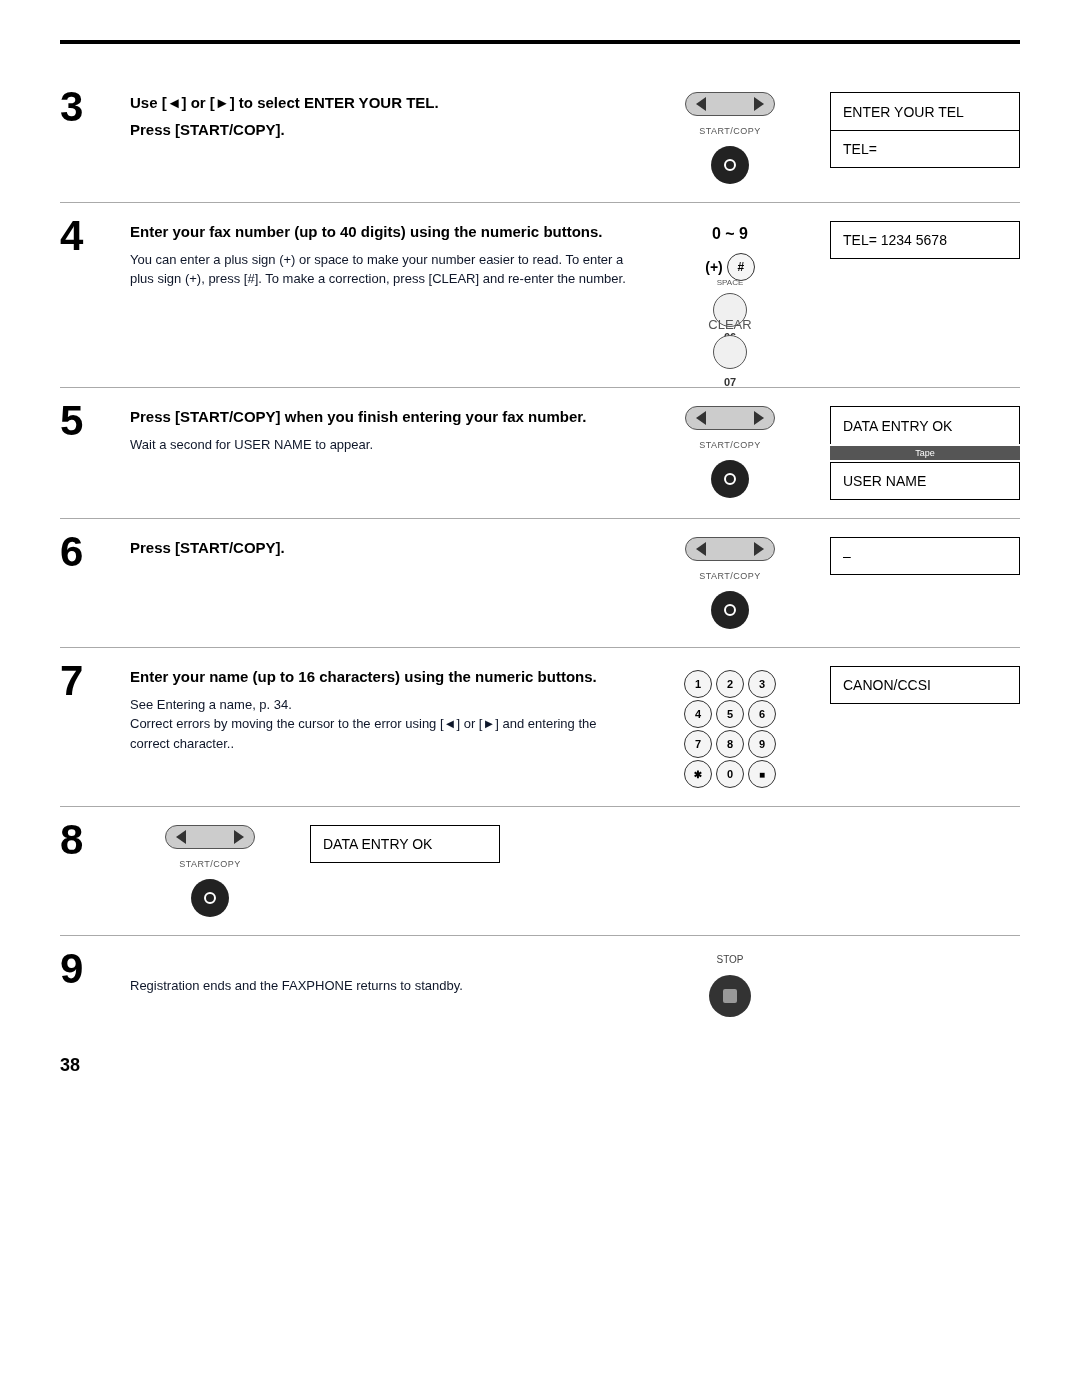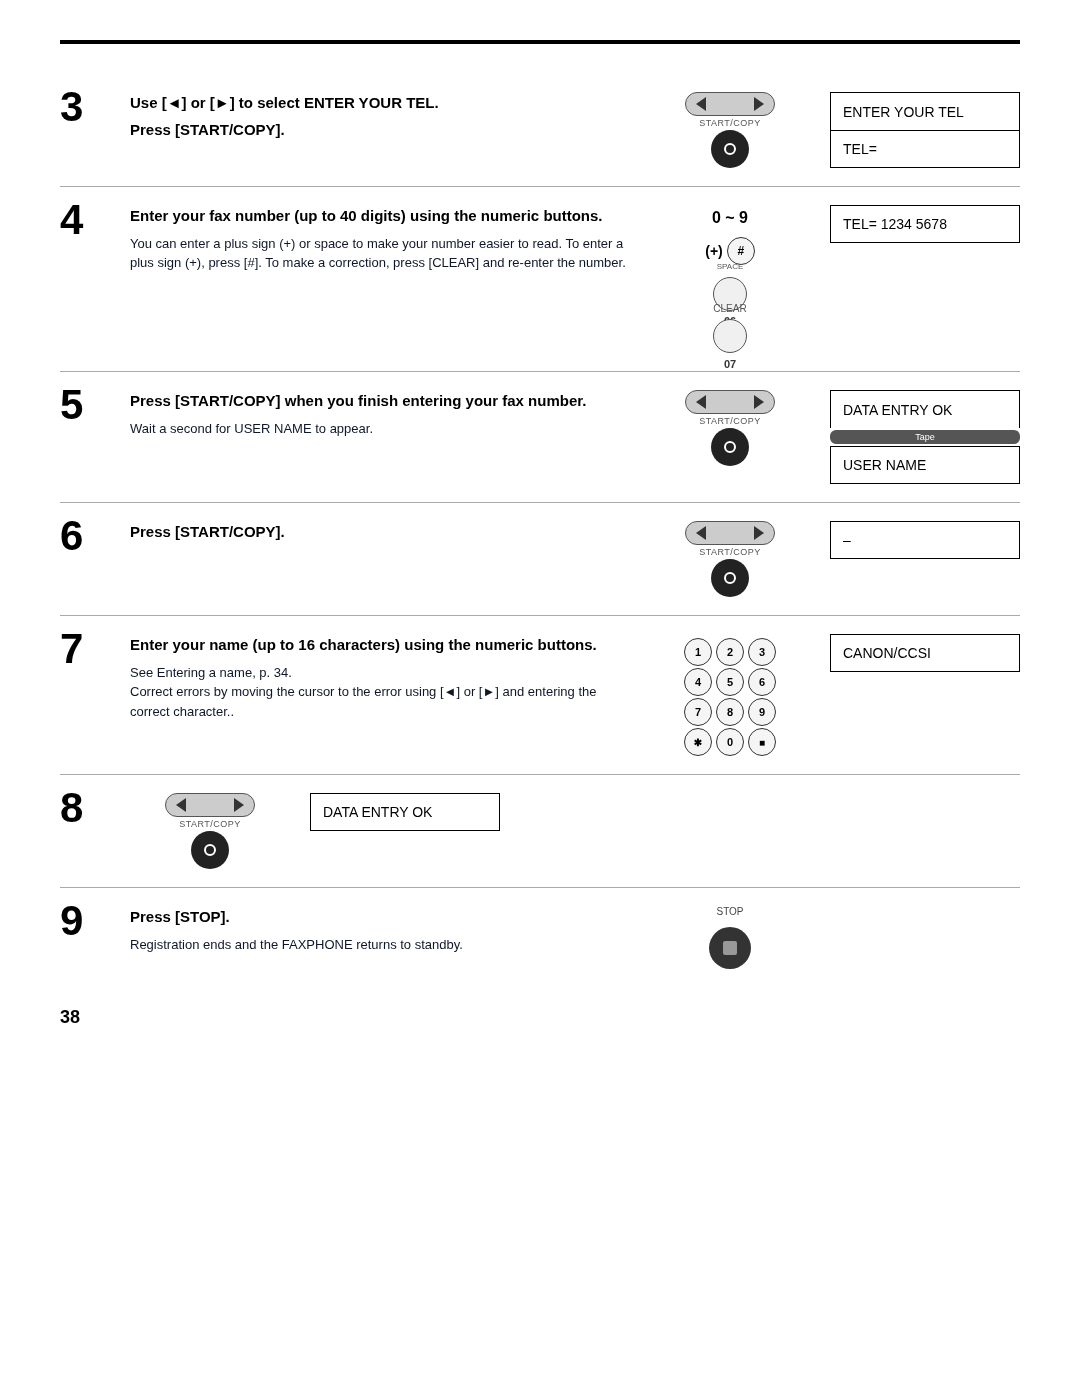--- a/index.html
+++ b/index.html
@@ -69,21 +69,21 @@
 
     .lcd-box-upper {
       border-bottom: none;
     }
 
     
     .btn-group {
       display: flex;
       flex-direction: column;
       align-items: center;
-      gap: 2px;
+      gap: 10px;
     }
 
     .arrow-bar {
       display: flex;
       align-items: center;
       background: #ccc;
       border: 1.5px solid #555;
       border-radius: 12px;
       padding: 4px 10px;
       gap: 30px;
@@ -196,21 +196,21 @@
       font-size: 16px;
       font-weight: bold;
     }
 
     
     .tape-label {
       background: #555;
       color: #fff;
       font-size: 9px;
       padding: 2px 8px;
-      border-radius: 6px;
+      border-radius: 0;
       text-align: center;
       margin-top: 2px;
     }
 
     .page-num {
       font-size: 18px;
       font-weight: bold;
       position: absolute;
       bottom: 60px;
       left: 60px;
@@ -308,21 +308,21 @@
     <div class="row-with-plus">
       <span class="plus-sign">(+)</span>
       <div class="hash-btn">#</div>
     </div>
     <div style="margin-top:6px; display:flex; flex-direction:column; gap:4px; align-items:flex-start;">
       <div class="small-circle-btn" style="width:34px;height:34px;">
         <span style="font-size:8px; color:#555;">SPACE</span>
         <span style="font-size:11px; font-weight:bold;">06</span>
       </div>
       <div class="small-circle-btn" style="width:34px;height:34px; margin-top:4px;">
-        <span style="font-size:10px; color:#555;text-align:center;">CLEAR</span>
+        <span style="font-size:13px; color:#555;text-align:center;">CLEAR</span>
         <span style="font-size:11px; font-weight:bold;">07</span>
       </div>
     </div>
   </div>
   <div class="display-col">
     <div class="lcd-box">TEL=     1234 5678</div>
   </div>
 </div>
 
 <div class="step-row">
@@ -424,22 +424,21 @@
     </div>
   </div>
   <div class="display-col">
     <div class="lcd-box">DATA ENTRY OK</div>
   </div>
 </div>
 
 <div class="step-row" style="border-bottom: none;">
   <div class="step-number">9</div>
   <div class="step-text">
-    <div class="main-instruction">Press [STOP].</div>
-    <div class="body-text" style="font-size:13px; margin-top:6px;">Registration ends and the FAXPHONE returns to standby.</div>
+    <div class="body-text" style="font-size:13px; margin-top:22px;">Registration ends and the FAXPHONE returns to standby.</div>
   </div>
   <div class="diagram-col" style="flex-direction:column; justify-content:center; align-items:center; gap:10px;">
     <span class="stop-label-box" style="font-size:10px; color:#444;">STOP</span>
     <div class="stop-circle">
       <div class="stop-inner"></div>
     </div>
   </div>
   <div class="display-col"></div>
 </div>
 

